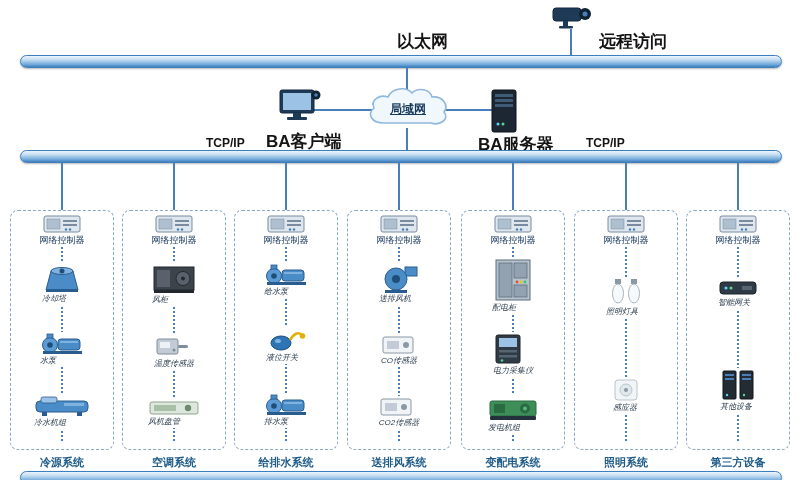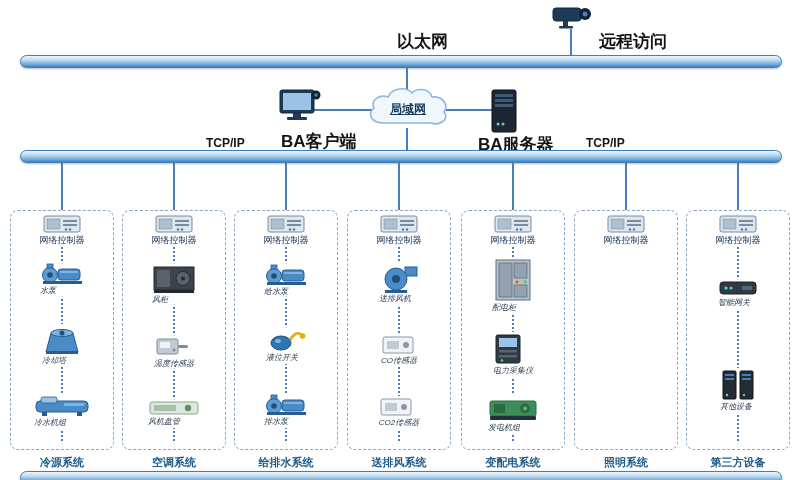--- a/index.html
+++ b/index.html
@@ -58,21 +58,21 @@
   <span class="icon abs" style="left:278px; top:87px;">
       <svg width="44" height="38" viewBox="0 0 44 38">
         <rect x="2" y="3" width="34" height="23" rx="2" fill="#1d3a57" stroke="#122940"></rect>
         <rect x="5" y="6" width="28" height="17" fill="#9cc3e5"></rect>
         <rect x="15" y="26" width="8" height="4" fill="#1d3a57"></rect>
         <rect x="9" y="30" width="20" height="3" rx="1" fill="#1d3a57"></rect>
         <circle cx="38" cy="8" r="4.5" fill="#10222f"></circle>
         <circle cx="38" cy="8" r="1.8" fill="#4a7ebb"></circle>
       </svg>
     </span>
-  <div class="label big" style="left:281px; top:130px;">BA客户端</div>
+  <div class="label big" style="left:266px; top:130px;">BA客户端</div>
 
   <span class="icon abs" style="left:362px; top:83px;">
     <svg width="92" height="48" viewBox="0 0 92 48">
       <path d="M22 40 C9 40 5 31 12 25 C8 17 18 11 26 14 C30 5 44 3 50 10 C56 4 68 6 70 14 C81 13 87 22 82 29 C88 36 78 43 69 40 Z" fill="#f0f7fd" stroke="#8fb8dc" stroke-width="1.6"></path>
     </svg>
   </span>
   <div class="cloud-label" style="left:362px; top:101px; width:92px;">局域网</div>
 
   <span class="icon abs" style="left:489px; top:88px;">
       <svg width="30" height="46" viewBox="0 0 30 46">
@@ -112,41 +112,41 @@
                 <circle cx="23" cy="15.5" r="1.2" fill="#4a7ebb"></circle>
                 <circle cx="27" cy="15.5" r="1.2" fill="#4a7ebb"></circle>
               </svg>
             </span>
             <span class="ctl-label">网络控制器</span>
           </div>
           <div class="devices">
             <div class="dotline"></div>
             <div class="device">
               <span class="icon">
+                <svg width="40" height="30" viewBox="0 0 40 30">
+                  <path d="M9 8 L31 8 L36 27 L4 27 Z" fill="#4a8cc7" stroke="#2a5d8f"></path>
+                  <ellipse cx="20" cy="8" rx="11" ry="3.5" fill="#7fb2de" stroke="#2a5d8f"></ellipse>
+                  <circle cx="20" cy="8" r="2.5" fill="#1f4e79"></circle>
+                  <rect x="4" y="26" width="32" height="3" fill="#2a5d8f"></rect>
+                </svg>
+              </span>
+              <span class="dev-label">冷却塔</span>
+            </div>
+            <div class="device">
+              <span class="icon">
                 <svg width="44" height="22" viewBox="0 0 44 22">
                   <rect x="18" y="6" width="22" height="11" rx="3" fill="#4a8cc7" stroke="#2a5d8f"></rect>
                   <rect x="20" y="8" width="18" height="2" fill="#7fb2de"></rect>
                   <circle cx="10" cy="12" r="7.5" fill="#5b9bd5" stroke="#2a5d8f"></circle>
                   <circle cx="10" cy="12" r="2.8" fill="#1f4e79"></circle>
                   <rect x="7" y="1" width="6" height="4" fill="#4a8cc7" stroke="#2a5d8f" stroke-width="0.8"></rect>
                   <rect x="3" y="18" width="39" height="3" fill="#2a5d8f"></rect>
                 </svg>
               </span>
               <span class="dev-label">水泵</span>
-            </div>
-            <div class="device">
-              <span class="icon">
-                <svg width="40" height="30" viewBox="0 0 40 30">
-                  <path d="M9 8 L31 8 L36 27 L4 27 Z" fill="#4a8cc7" stroke="#2a5d8f"></path>
-                  <ellipse cx="20" cy="8" rx="11" ry="3.5" fill="#7fb2de" stroke="#2a5d8f"></ellipse>
-                  <circle cx="20" cy="8" r="2.5" fill="#1f4e79"></circle>
-                  <rect x="4" y="26" width="32" height="3" fill="#2a5d8f"></rect>
-                </svg>
-              </span>
-              <span class="dev-label">冷却塔</span>
             </div>
             <div class="device">
               <span class="icon">
                 <svg width="56" height="22" viewBox="0 0 56 22">
                   <rect x="2" y="6" width="52" height="11" rx="4" fill="#4a8cc7" stroke="#2a5d8f"></rect>
                   <rect x="7" y="2" width="16" height="6" rx="2" fill="#9cc3e5" stroke="#2a5d8f" stroke-width="0.8"></rect>
                   <rect x="30" y="8" width="20" height="3" fill="#7fb2de"></rect>
                   <rect x="8" y="17" width="5" height="4" fill="#2a5d8f"></rect>
                   <rect x="43" y="17" width="5" height="4" fill="#2a5d8f"></rect>
                 </svg>
@@ -387,20 +387,44 @@
               <svg width="38" height="20" viewBox="0 0 38 20">
                 <rect x="1" y="2" width="36" height="16" rx="2" fill="#dfe7ee" stroke="#7a8aa0"></rect>
                 <rect x="4" y="5" width="13" height="10" fill="#aebfcf" stroke="#7a8aa0" stroke-width="0.5"></rect>
                 <rect x="20" y="6" width="14" height="2" fill="#7a8aa0"></rect>
                 <rect x="20" y="10" width="14" height="2" fill="#7a8aa0"></rect>
                 <circle cx="23" cy="15.5" r="1.2" fill="#4a7ebb"></circle>
                 <circle cx="27" cy="15.5" r="1.2" fill="#4a7ebb"></circle>
               </svg>
             </span>
             <span class="ctl-label">网络控制器</span>
+          </div>
+          <div class="devices">
+            <div class="dotline"></div>
+            <div class="device">
+              <span class="icon">
+                <svg width="40" height="28" viewBox="0 0 40 28">
+                  <rect x="9" y="1" width="6" height="5" fill="#8a97a5"></rect>
+                  <ellipse cx="12" cy="15.5" rx="5.5" ry="9.5" fill="#f7fafc" stroke="#aab6c2"></ellipse>
+                  <rect x="25" y="1" width="6" height="5" fill="#8a97a5"></rect>
+                  <ellipse cx="28" cy="15.5" rx="5.5" ry="9.5" fill="#f7fafc" stroke="#aab6c2"></ellipse>
+                </svg>
+              </span>
+              <span class="dev-label">照明灯具</span>
+            </div>
+            <div class="device">
+              <span class="icon">
+                <svg width="26" height="24" viewBox="0 0 26 24">
+                  <rect x="2" y="2" width="22" height="20" rx="3" fill="#f2f5f7" stroke="#b9c4ce"></rect>
+                  <circle cx="13" cy="12" r="6" fill="#e1e8ec" stroke="#b9c4ce"></circle>
+                  <circle cx="13" cy="12" r="2" fill="#8a97a5"></circle>
+                </svg>
+              </span>
+              <span class="dev-label">感应器</span>
+            </div>
           </div>
         </div>
         <div class="sys-label">照明系统</div>
       </div>
       <div class="column" style="left: 686px;">
         <div class="dashed-box">
           <div class="controller">
             <span class="icon">
               <svg width="38" height="20" viewBox="0 0 38 20">
                 <rect x="1" y="2" width="36" height="16" rx="2" fill="#dfe7ee" stroke="#7a8aa0"></rect>

